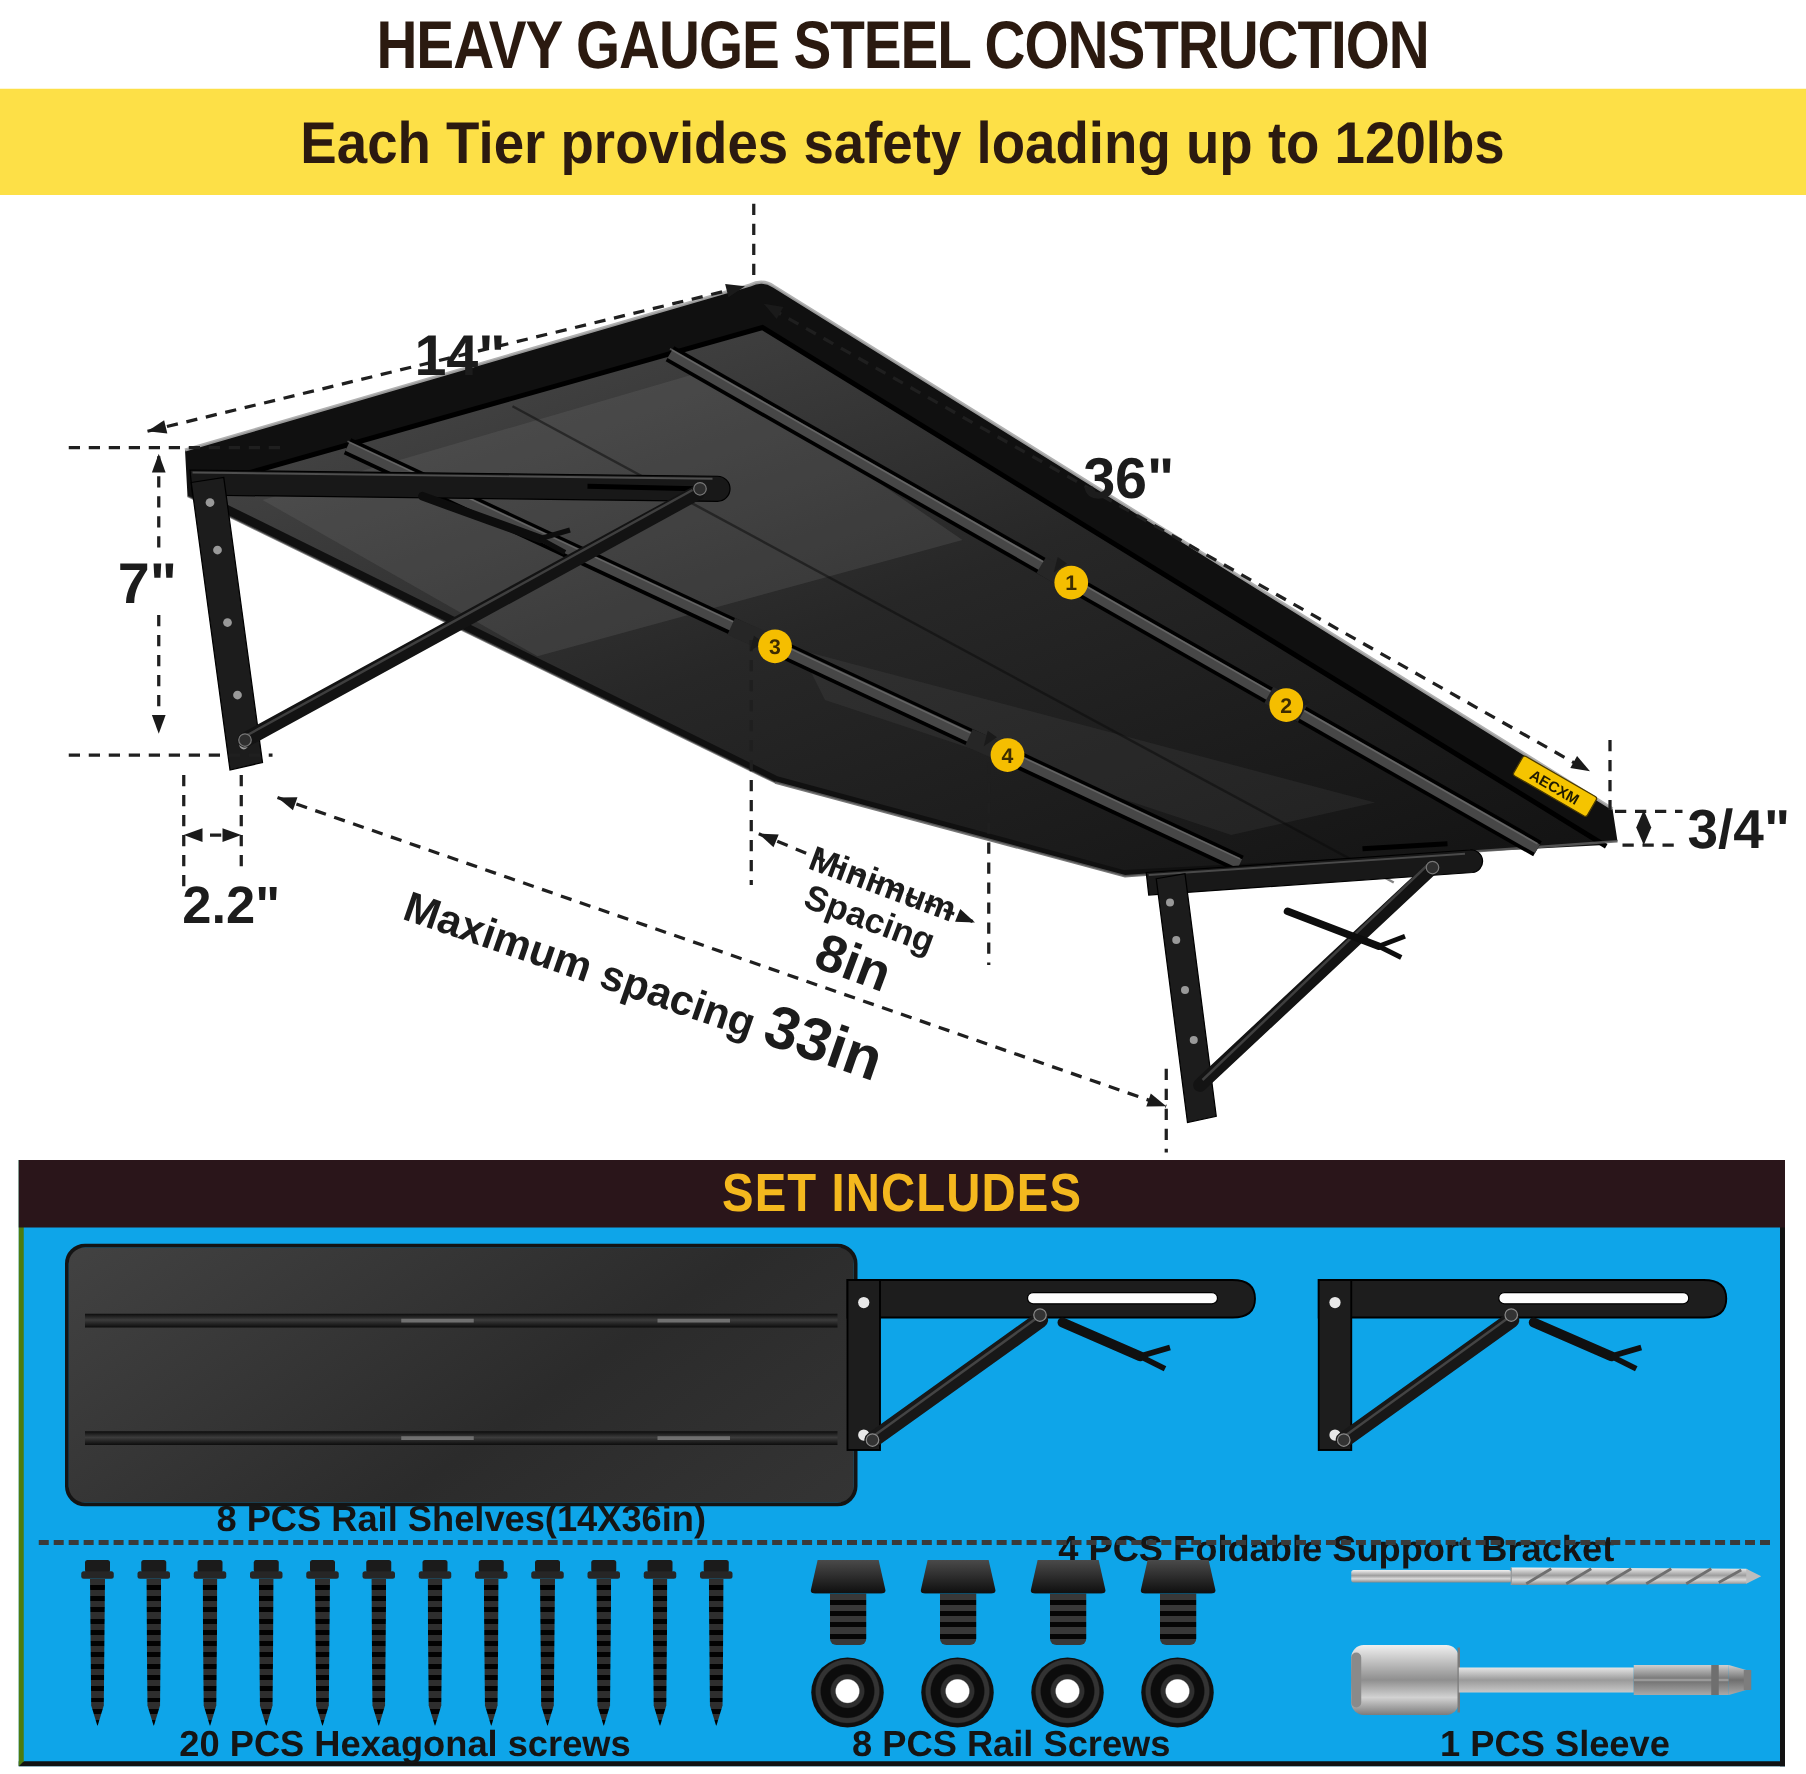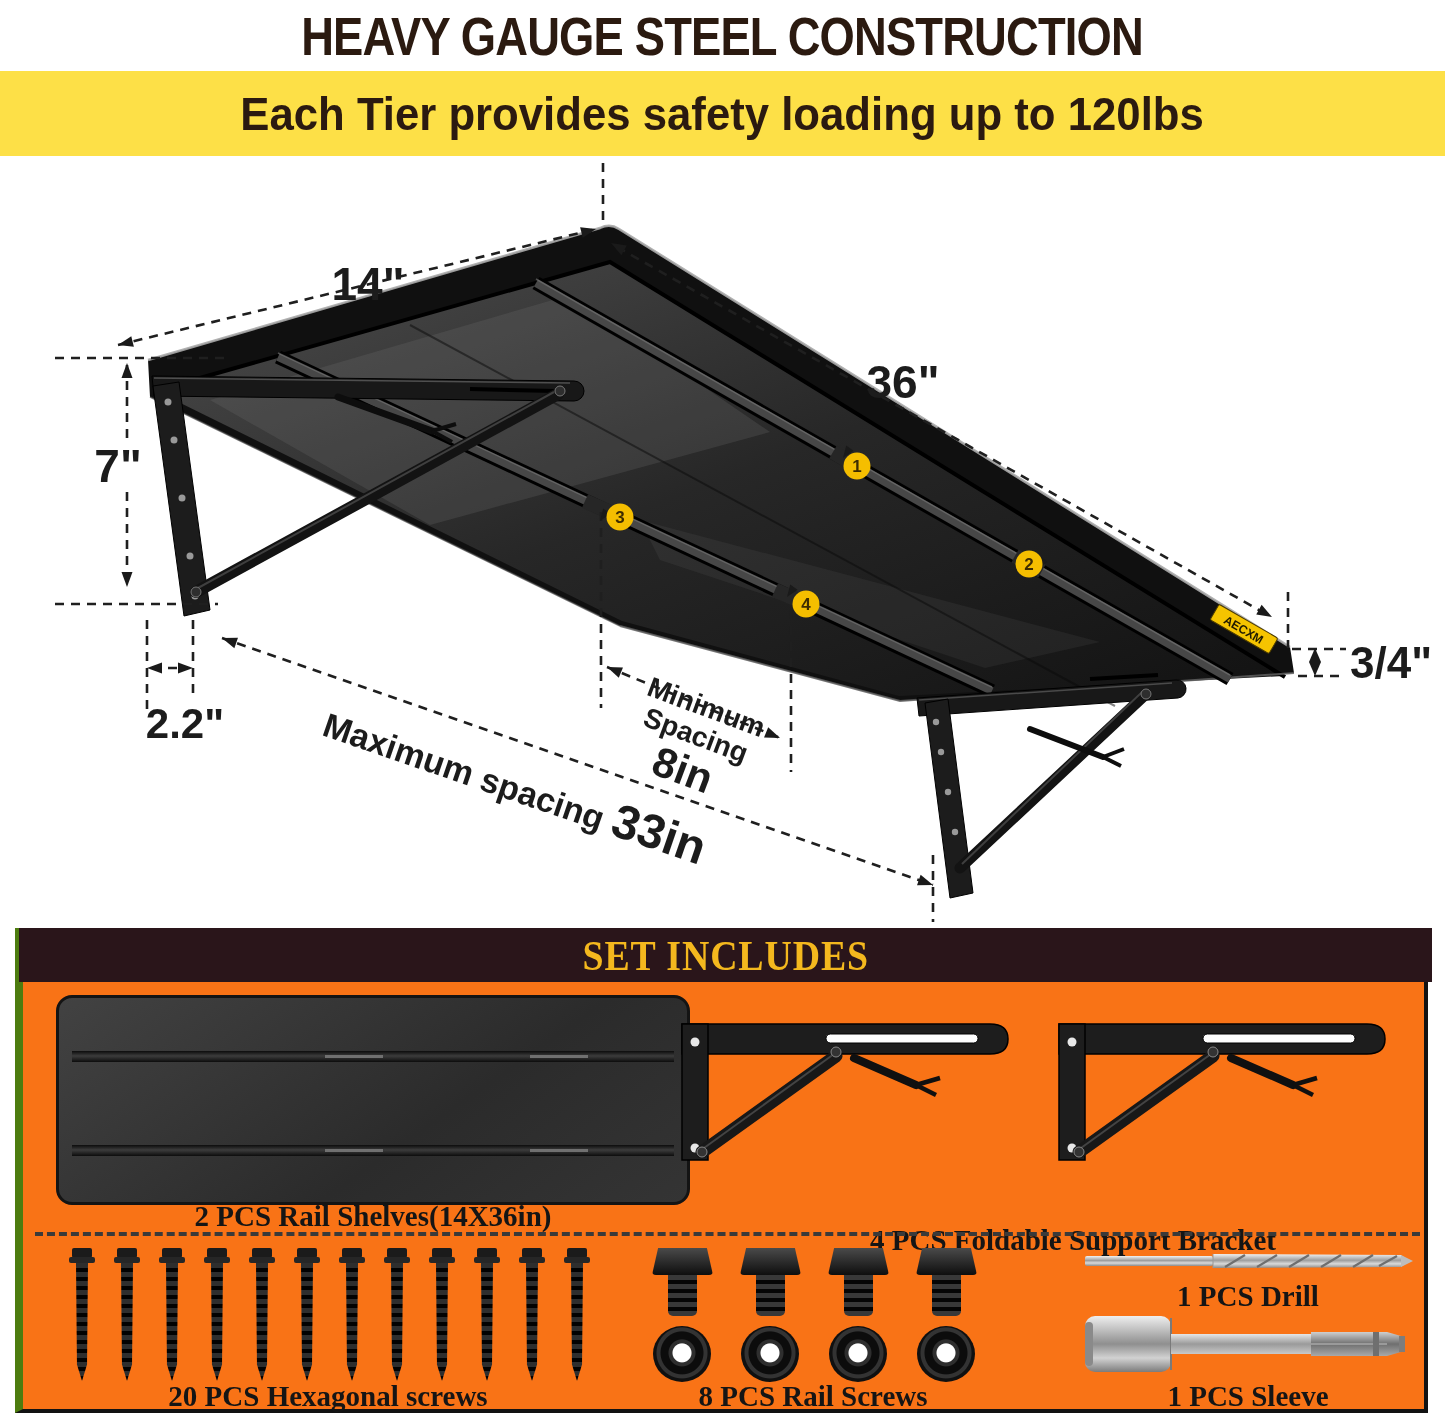--- a/index.html
+++ b/index.html
@@ -13,22 +13,22 @@
   .banner{position:absolute;left:0;top:71px;width:100%;height:85px;background:#fde047;
           display:flex;align-items:center;justify-content:center;}
   .banner .txt{font-size:47px;font-weight:bold;color:#2b1a10;transform:scaleX(.93);
                transform-origin:50% 50%;white-space:nowrap;}
   
   .diagram{position:absolute;left:0;top:156px;width:1445px;height:769px;}
   .diagram svg{display:block;}
   .dim-text{font-weight:bold;fill:#1c1c1c;}
   
   .includes-box{position:absolute;left:15px;top:928px;width:1413px;height:485px;
-                box-sizing:border-box;border-left:8px solid #4d7c0f;border-right:4px solid #121212;
-                border-bottom:4px solid #121212;background:#f97316;font-family:Liberation Serif, serif;}
+                box-sizing:border-box;border-left:4px solid #4d7c0f;border-right:4px solid #121212;
+                border-bottom:4px solid #121212;background:#0ea5e9;}
   .includes-header{position:absolute;left:-4px;top:0;width:1413px;height:54px;background:#2a151a;
                    display:flex;align-items:center;justify-content:center;}
   .includes-header .txt{font-size:43px;font-weight:bold;color:#f4b81e;letter-spacing:1px;
                         transform:scaleX(.88);transform-origin:50% 50%;white-space:nowrap;}
   .caption{position:absolute;font-size:29px;font-weight:bold;color:#151515;text-align:center;}
   
   .shelf-img{position:absolute;left:33px;top:67px;width:634px;height:210px;border-radius:16px;
              background:linear-gradient(145deg,#424242,#2b2b2b 60%,#343434);
              border:3px solid #141414;box-sizing:border-box;}
   .shelf-img .rail{position:absolute;left:2%;width:96%;height:11px;
@@ -227,21 +227,21 @@
     <div class="shelf-img">
       <div class="rail r1">
         <div class="slotmark s1"></div>
         <div class="slotmark s2"></div>
       </div>
       <div class="rail r2">
         <div class="slotmark s1"></div>
         <div class="slotmark s2"></div>
       </div>
     </div>
-    <div class="caption" style="left:0;top:272px;width:700px;">2 PCS Rail Shelves(14X36in)</div>
+    <div class="caption" style="left:0;top:272px;width:700px;">8 PCS Rail Shelves(14X36in)</div>
 
     <svg width="360" height="175" viewBox="0 0 360 175" style="position:absolute;left:645px;top:80px;">
       <path d="M14,16 H322 Q340,16 340,31 Q340,46 322,46 L14,46 Z" fill="#1d1d1d" stroke="#000" stroke-width="1.5"></path>
       <rect x="158" y="26" width="152" height="9" rx="4.5" fill="#fdfdfd" stroke="#000" stroke-width="1"></rect>
       <rect x="14" y="16" width="26" height="136" fill="#1d1d1d" stroke="#000" stroke-width="1.5"></rect>
       <circle cx="27" cy="34" r="4.5" fill="#e8e8e8"></circle>
         <circle cx="27" cy="140" r="4.5" fill="#e8e8e8"></circle>
       <line x1="34" y1="144" x2="168" y2="48" stroke="#181818" stroke-width="13" stroke-linecap="round"></line>
       <line x1="36" y1="140" x2="166" y2="46" stroke="#444" stroke-width="2"></line>
       <circle cx="168" cy="44" r="5" fill="#333" stroke="#888" stroke-width="1"></circle>
@@ -375,21 +375,20 @@
           <line x1="142" y1="21" x2="162" y2="9"></line>
             <line x1="174" y1="21" x2="194" y2="9"></line>
           <line x1="206" y1="21" x2="226" y2="9"></line>
             <line x1="238" y1="21" x2="258" y2="9"></line>
           <line x1="270" y1="21" x2="290" y2="9"></line>
             <line x1="296" y1="20" x2="314" y2="10"></line>
         </g>
         <polygon points="318,9 330,15 318,21" fill="#bdbdbd"></polygon>
       </svg>
     </div>
-    <div class="caption" style="left:1060px;top:352px;width:330px;">1 PCS Drill</div>
 
     <div class="sleeve-wrap">
       <svg width="330" height="64" viewBox="0 0 330 64">
         <defs>
           <linearGradient id="met2" x1="0" y1="0" x2="0" y2="1">
             <stop offset="0" stop-color="#efefef"></stop>
               <stop offset="0.5" stop-color="#8f8f8f"></stop>
             <stop offset="0.75" stop-color="#d2d2d2"></stop>
               <stop offset="1" stop-color="#7c7c7c"></stop>
           </linearGradient>

